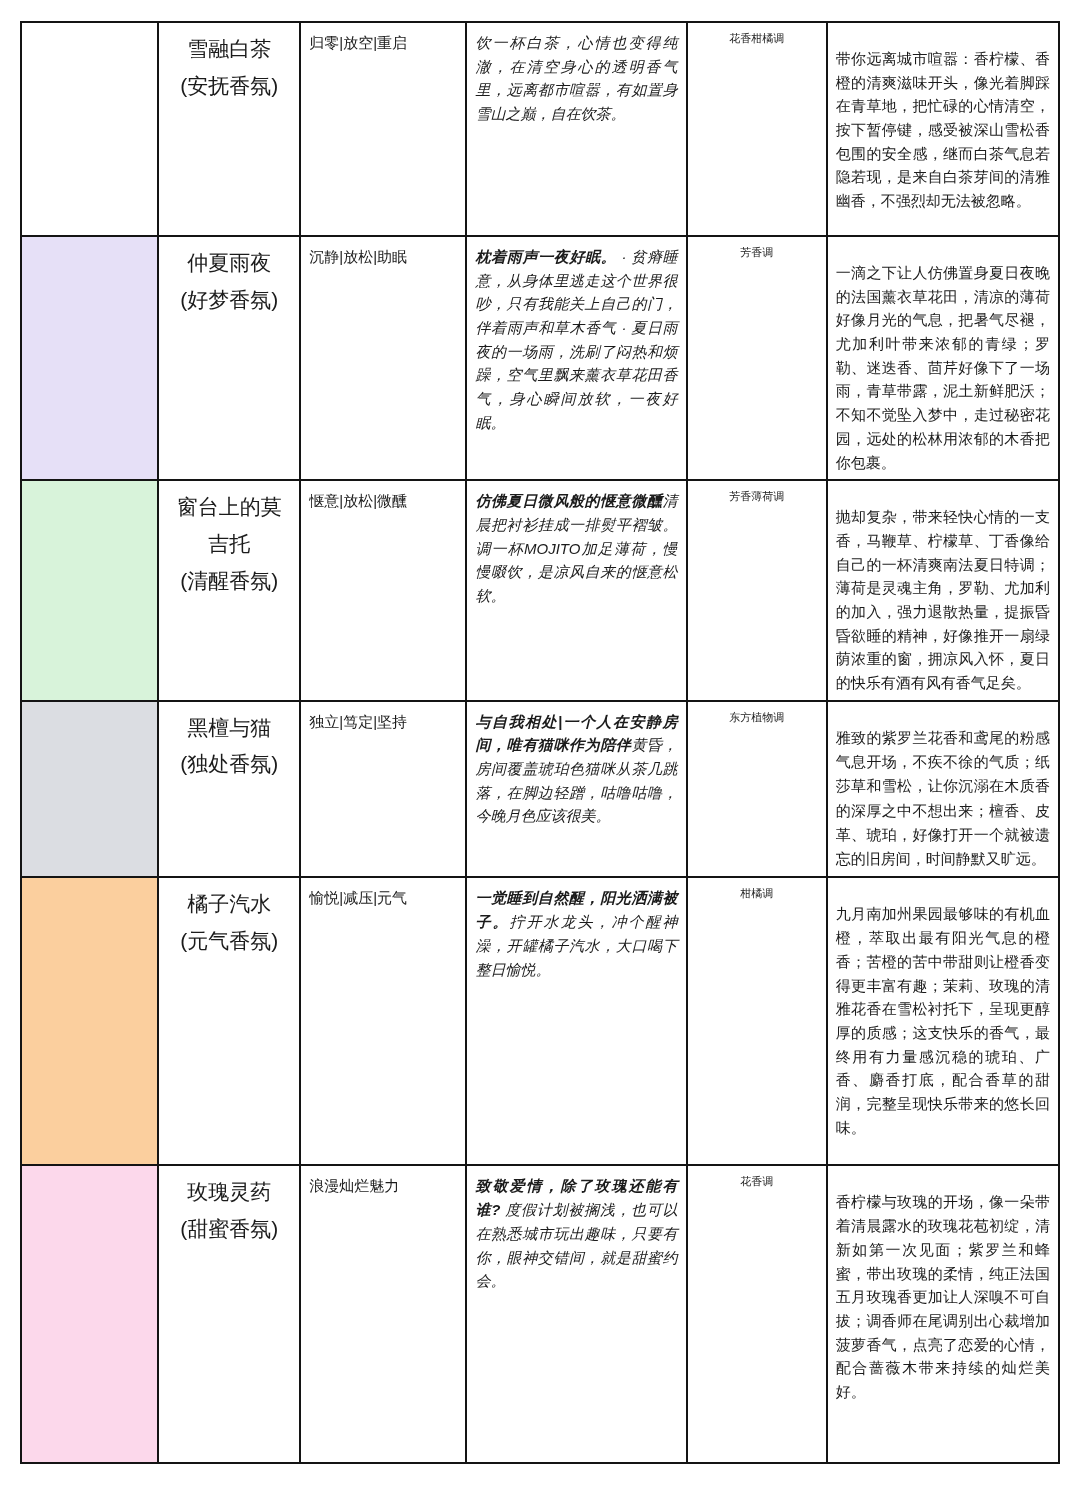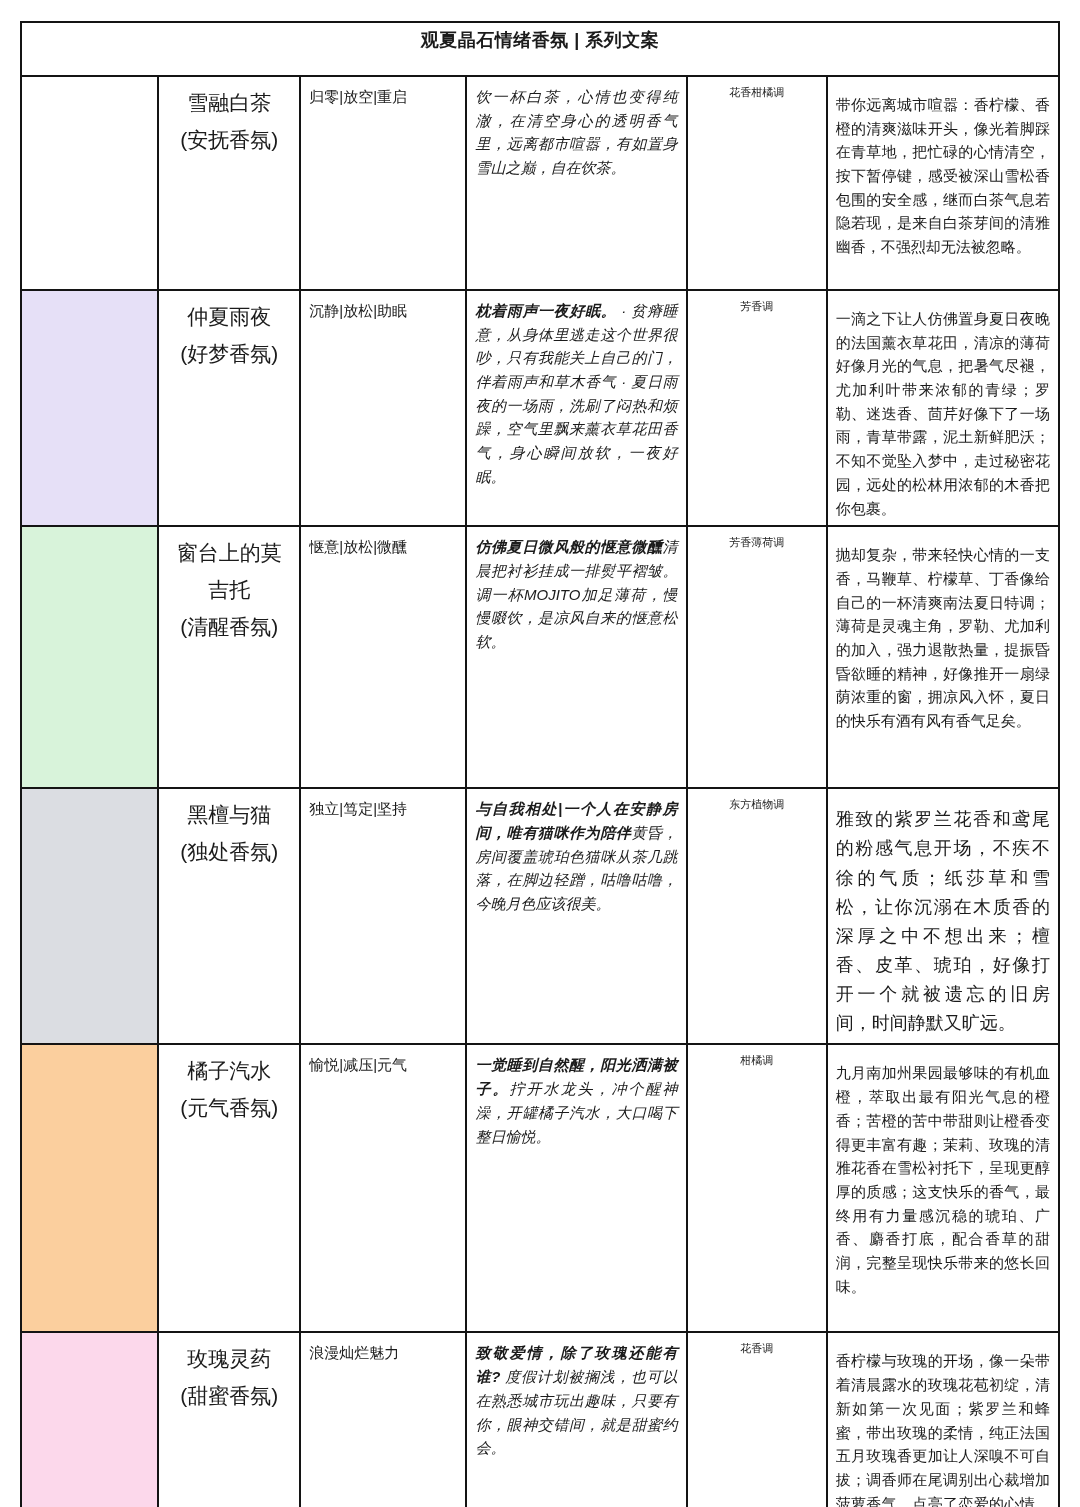--- a/index.html
+++ b/index.html
@@ -7,46 +7,43 @@
   .sheet{padding:21px 20px;}
   table.grid{width:1040px;border-collapse:collapse;table-layout:fixed;}
   .grid th,.grid td{border:2px solid #141414;vertical-align:top;padding:5px 8px;word-break:break-all;}
   .title-cell{height:42px;text-align:center;vertical-align:middle;font-weight:bold;font-size:18px;letter-spacing:.5px;}
   .head th{text-align:center;vertical-align:middle;font-weight:bold;font-size:15.5px;height:52px;line-height:1.5;padding:4px;}
   td.c-color{padding:0;}
   td.c-name{text-align:center;font-size:21px;line-height:1.75;padding-top:8px;font-weight:400;}
   td.c-kw{font-size:15px;line-height:1.55;padding-top:8px;}
   td.c-scene{font-size:15px;line-height:1.58;text-align:justify;padding-top:8px;font-style:italic;}
   td.c-notes{text-align:center;font-size:11px;padding-top:8px;}
-  td.c-desc{font-size:15px;line-height:1.58;text-align:justify;padding-top:16px;}
-  tr.r3 td.c-desc{font-size:18px;line-height:1.62;border-radius:22px;}
+  td.c-desc{font-size:15px;line-height:1.58;text-align:justify;padding-top:24px;}
+  tr.r3 td.c-desc{font-size:15px;line-height:1.62;border-radius:22px;}
   .b{font-weight:bold;}
   
-  tr.r0{height:214px;} tr.r1{height:236px;} tr.r2{height:262px;}
+  tr.r0{height:214px;} tr.r1{height:236px;} tr.r2{height:220px;}
   tr.r3{height:158px;} tr.r4{height:288px;} tr.r5{height:298px;}
   col.w-color{width:137px;} col.w-name{width:142px;} col.w-kw{width:166px;}
   col.w-scene{width:220px;} col.w-notes{width:140px;} col.w-desc{width:232px;}
 </style>
 </head>
 <body>
 
 <div class="sheet">
   <table class="grid">
     <colgroup>
       <col class="w-color">
         <col class="w-name">
         <col class="w-kw">
       <col class="w-scene">
         <col class="w-notes">
         <col class="w-desc">
     </colgroup>
     <tbody>
-      <tr>
-        <td class="title-cell" colspan="6">观夏晶石情绪香氛 | 系列文案</td>
-      </tr>
 
       <tr class="r0">
         <td class="c-color" style="background-color: rgb(255, 255, 255);"></td>
         <td class="c-name">
           <div>雪融白茶</div>
           <div>(安抚香氛)</div>
         </td>
         <td class="c-kw">归零|放空|重启</td>
         <td class="c-scene"><span class="b"></span><span>饮一杯白茶，心情也变得纯澈，在清空身心的透明香气里，远离都市喧嚣，有如置身雪山之巅，自在饮茶。</span></td>
         <td class="c-notes">花香柑橘调</td>

